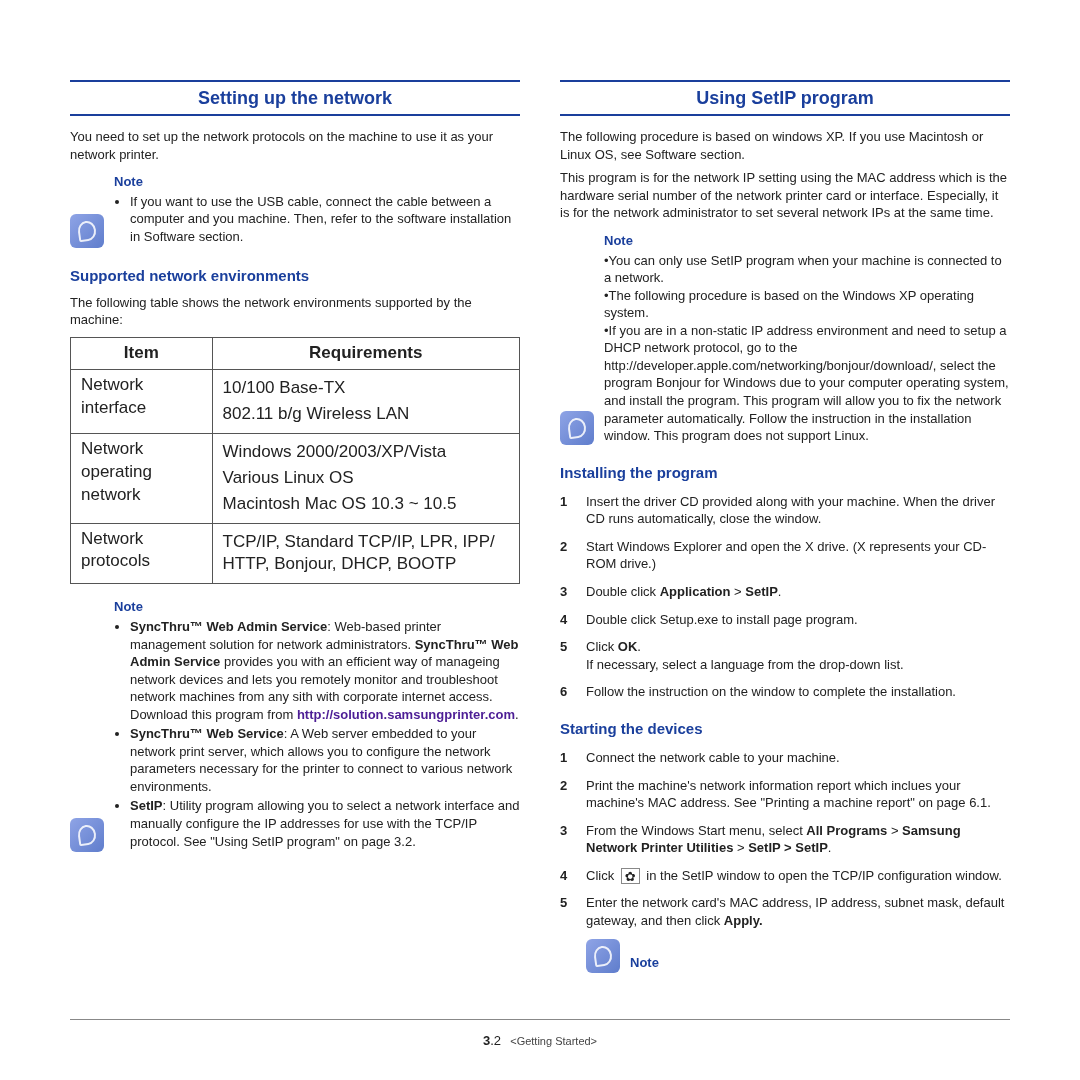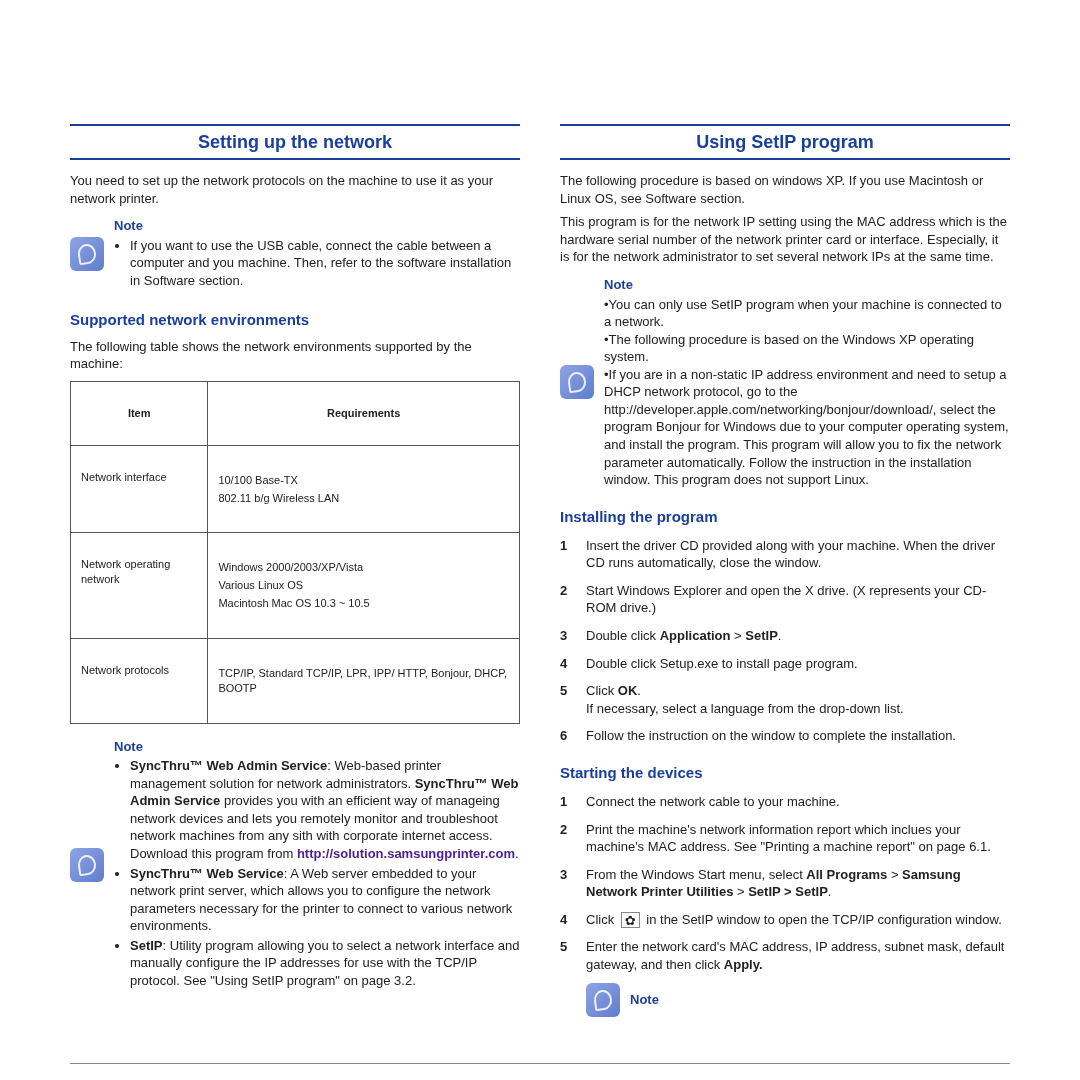--- a/index.html
+++ b/index.html
@@ -8,21 +8,20 @@
     color: #222;
     margin: 0;
     padding: 80px 70px 30px 70px;
     width: 1080px;
     box-sizing: border-box;
     line-height: 1.35;
   }
   .columns {
     display: flex;
     gap: 40px;
-    margin-top: 44px;
   }
   .col {
     flex: 1;
     min-width: 0;
   }
   .section-title {
     color: #1a3f9c;
     font-weight: bold;
     font-size: 18px;
     text-align: center;
@@ -35,21 +34,21 @@
     color: #1a3f9c;
     font-weight: bold;
     font-size: 15px;
     margin: 18px 0 8px 0;
   }
   p { margin: 6px 0; }
   .note {
     display: flex;
     gap: 10px;
     margin: 10px 0 16px 0;
-    align-items: center;
+    align-items: flex-end;
   }
   .note-icon {
     width: 34px;
     height: 34px;
     background: linear-gradient(135deg, #8fa4e6, #5f7dcc);
     border-radius: 6px;
     flex-shrink: 0;
     position: relative;
   }
   .note-icon::after {
@@ -68,24 +67,24 @@
   }
   .note-body ul { margin: 2px 0; padding-left: 16px; }
   .note-body li { margin: 2px 0; }
   table.req {
     border-collapse: collapse;
     width: 100%;
     margin: 8px 0 14px 0;
   }
   table.req th, table.req td {
     border: 1px solid #555;
-    padding: 24px 10px;
+    padding: 4px 10px;
     text-align: left;
     vertical-align: top;
-    font-size: 11px;
+    font-size: 17px;
   }
   table.req th {
     text-align: center;
     font-weight: bold;
   }
   .cell-lines div { margin: 3px 0; }
   a.link { color: #4c1d95; font-weight: bold; text-decoration: none; }
   b { font-weight: bold; }
   ol.steps { padding-left: 0; list-style: none; margin: 8px 0; }
   ol.steps > li {

